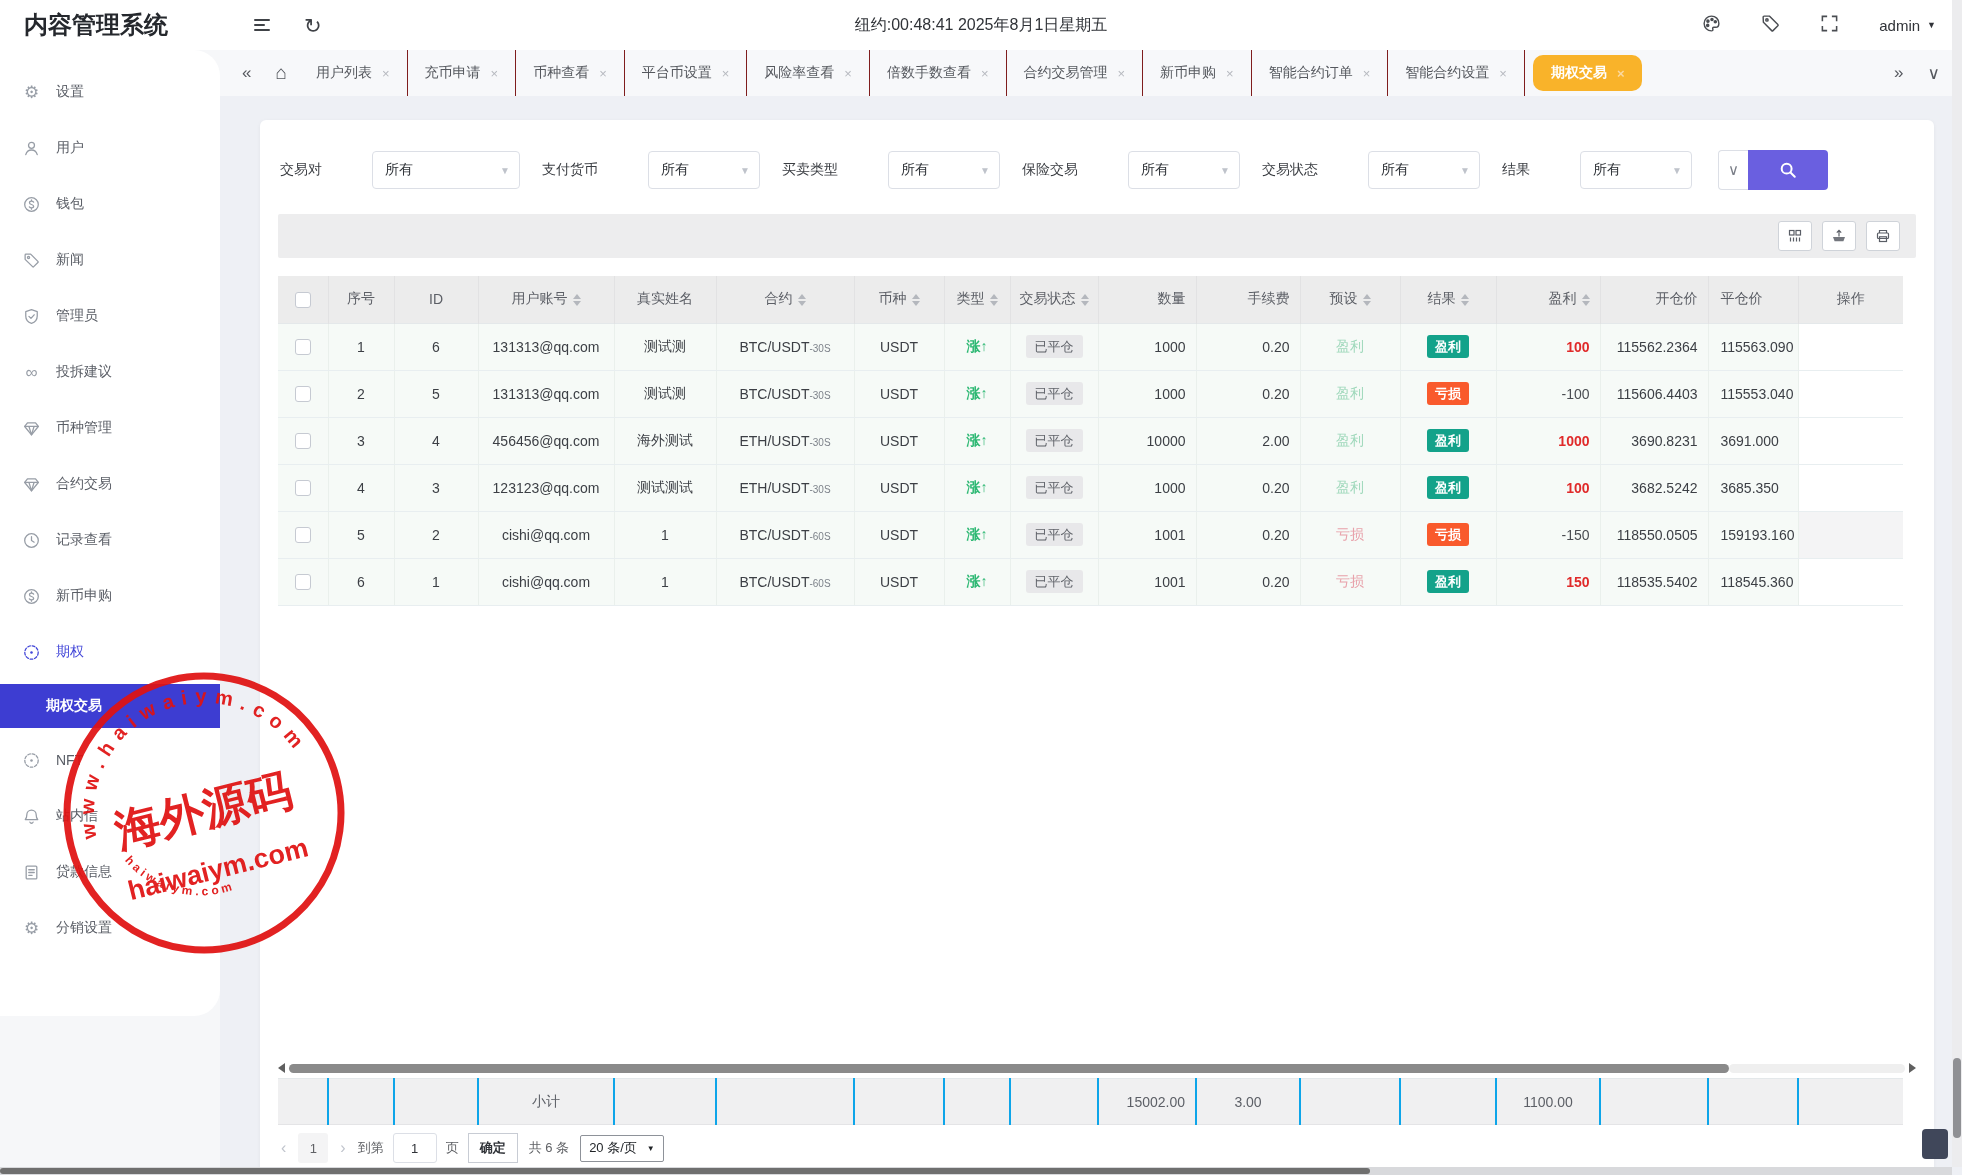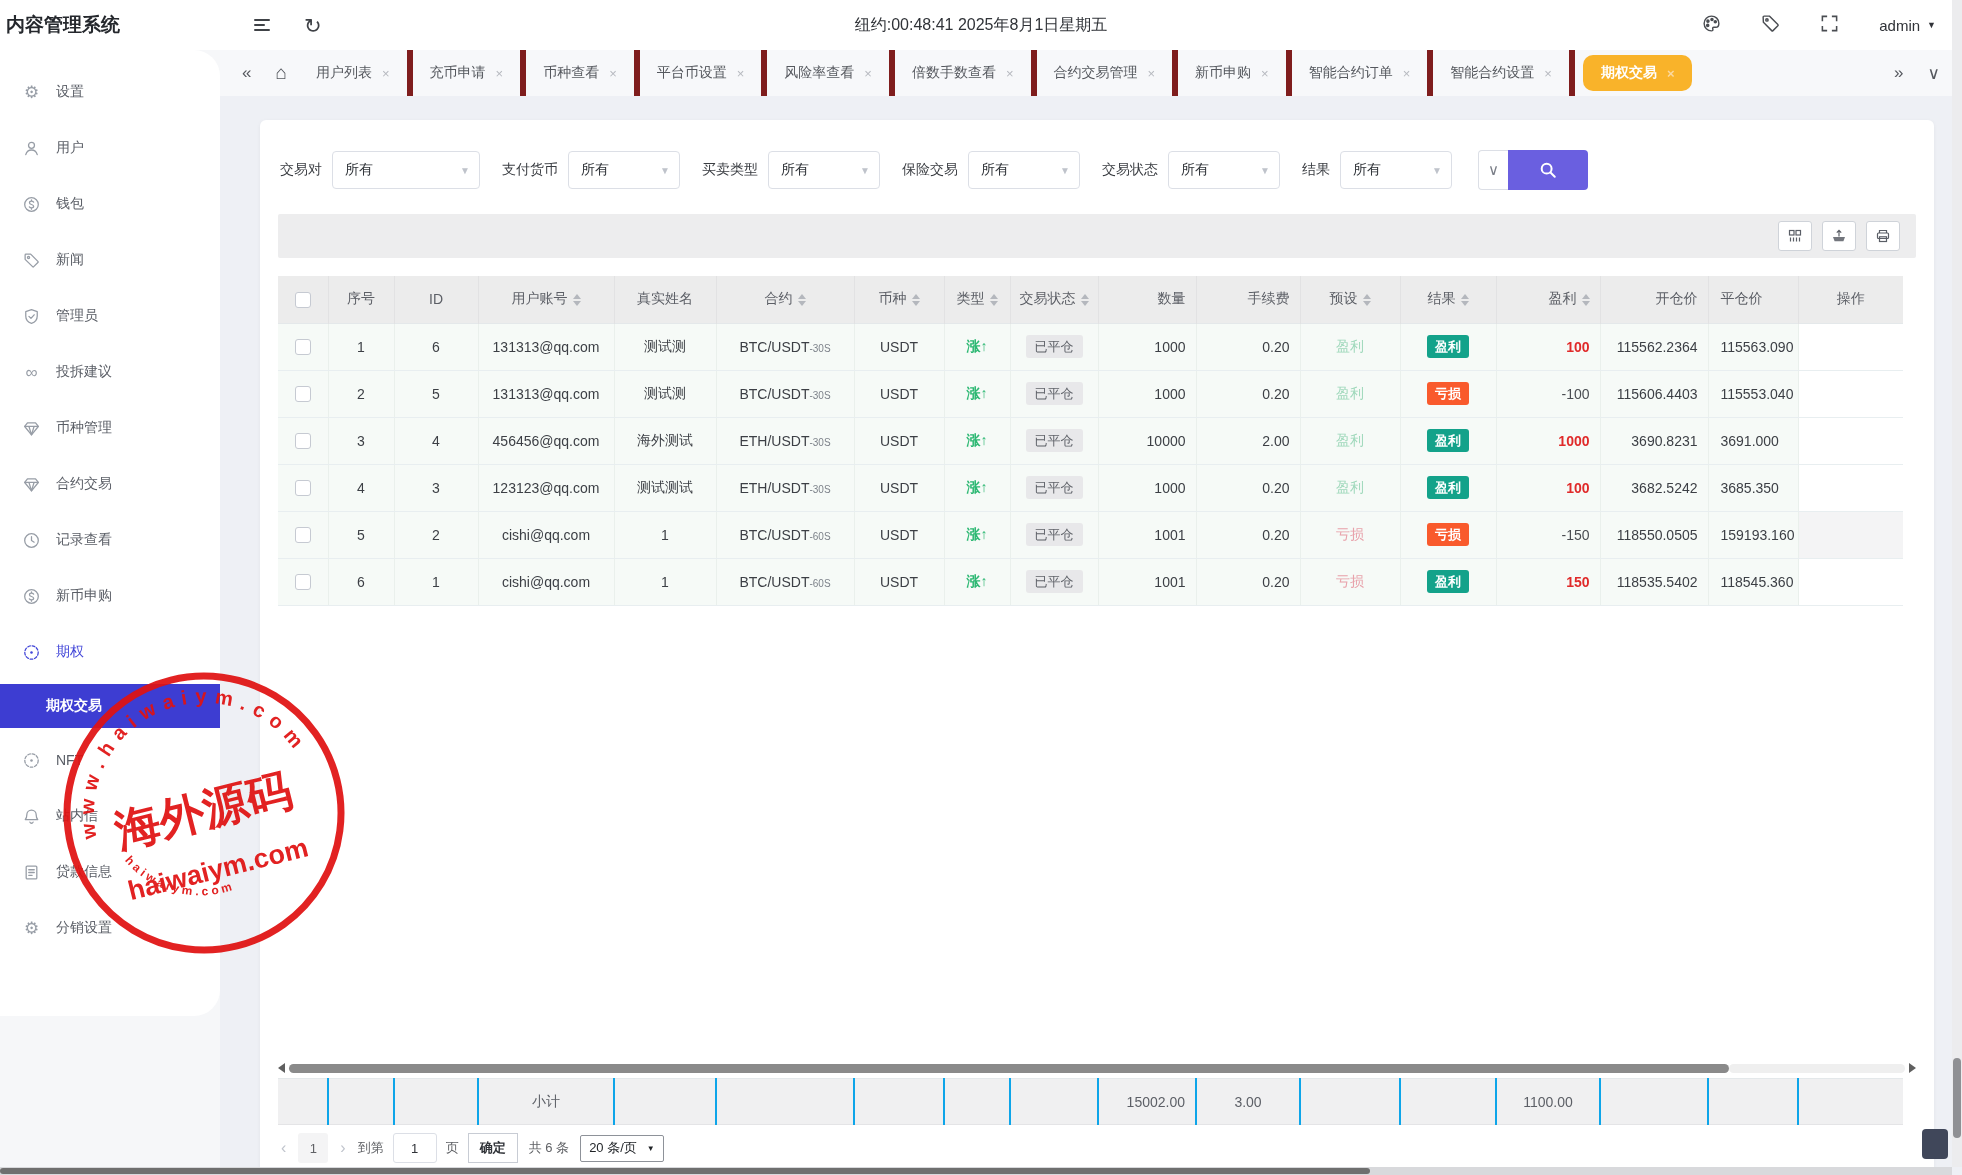--- a/index.html
+++ b/index.html
@@ -1,21 +1,21 @@
 <!DOCTYPE html>
 <html><head>
 <meta charset="utf-8">
 <style>
   *{margin:0;padding:0;box-sizing:border-box;}
   html,body{width:1962px;height:1175px;overflow:hidden;}
   body{font-family:"Liberation Sans","DejaVu Sans",sans-serif;background:#eef0f5;color:#3c3f45;font-size:14px;position:relative;}
 
   
   .topbar{position:absolute;left:0;top:0;right:0;height:50px;background:#fff;display:flex;align-items:center;z-index:20;}
-  .brand{width:220px;padding-left:6px;font-size:19px;font-weight:bold;color:#25282d;}
+  .brand{width:220px;padding-left:24px;font-size:24px;font-weight:bold;color:#25282d;}
   .tb-icon{color:#3f4247;margin-left:34px;cursor:pointer;display:flex;align-items:center;}
   .fold-icon i{display:block;height:2px;background:#3f4247;margin:3px 0;border-radius:1px;}
   .fold-icon i:nth-child(1){width:16px;}
   .fold-icon i:nth-child(2){width:11px;}
   .fold-icon i:nth-child(3){width:16px;}
   .refresh-glyph{font-size:21px;line-height:1;}
   .datetime{position:absolute;left:50%;transform:translateX(-50%);font-size:16px;color:#303338;}
   .tb-right{margin-left:auto;display:flex;align-items:center;gap:40px;padding-right:26px;color:#4a4d52;}
   .tb-right svg{width:19px;height:19px;}
   .admin-box{display:flex;align-items:center;gap:7px;font-size:15px;color:#303338;cursor:pointer;}
@@ -30,33 +30,33 @@
   .menu-item .icn-txt{font-size:17px;line-height:1;}
   .menu-item.active{color:#4145d8;}
   .menu-item.active .micon{color:#4145d8;}
   .submenu-item{height:44px;background:#3d3dd2;color:#fff;font-weight:bold;display:flex;align-items:center;padding-left:46px;font-size:14px;cursor:pointer;margin:4px 0;}
 
   
   .tabstrip{position:absolute;left:220px;top:50px;right:0;height:46px;background:#f7f8fa;display:flex;align-items:center;padding:0 10px;z-index:5;}
   .ts-btn{padding:0 12px;color:#55585e;font-size:17px;cursor:pointer;height:46px;display:flex;align-items:center;}
   .home-glyph{font-size:19px;}
   .tabs-wrap{display:flex;align-items:center;height:46px;overflow:hidden;flex:1;}
-  .tab{display:flex;align-items:center;gap:10px;padding:0 17px;height:46px;font-size:14px;color:#55585e;border-right:6px solid #7f1d1d;cursor:pointer;white-space:nowrap;}
+  .tab{display:flex;align-items:center;gap:10px;padding:0 17px;height:46px;font-size:14px;color:#55585e;border-right:1px solid #7f1d1d;cursor:pointer;white-space:nowrap;}
   .tab .close-x{color:#b6b9bf;font-size:13px;}
   .tab.active{background:#f9b32a;color:#fff;height:36px;border-radius:10px;border:none;margin:0 8px;padding:0 18px;font-weight:bold;}
   .tab.active .close-x{color:#fbd9a0;}
   .ts-right{display:flex;align-items:center;}
 
   
   .content{position:absolute;left:220px;top:96px;right:0;bottom:0;background:#eef0f5;}
   .card{position:absolute;left:40px;top:24px;right:28px;bottom:0;background:#fff;border-radius:6px 6px 0 0;box-shadow:0 1px 4px rgba(0,0,0,.05);display:flex;flex-direction:column;overflow:hidden;}
 
   
   .filters{display:flex;align-items:center;padding:30px 20px 24px;}
-  .fgroup{display:flex;align-items:center;margin-right:22px;}
+  .fgroup{display:flex;align-items:center;margin-right:22px;gap:40px;}
   .flabel{font-size:14px;color:#3a3d42;margin-right:10px;white-space:nowrap;}
   .fselect{position:relative;height:38px;border:1px solid #dcdfe6;border-radius:4px;background:#fff;display:flex;align-items:center;padding:0 28px 0 12px;font-size:14px;color:#2f3338;width:112px;cursor:pointer;}
   .fgroup:first-child .fselect{width:148px;}
   .fselect .sel-caret{position:absolute;right:9px;top:50%;transform:translateY(-50%);color:#bfc3cb;font-size:10px;}
   .search-pair{display:flex;align-items:center;margin-left:4px;}
   .collapse-btn{width:30px;height:40px;border:1px solid #dcdfe6;border-right:none;border-radius:4px 0 0 4px;background:#fff;color:#7a7e87;display:flex;align-items:center;justify-content:center;font-size:15px;cursor:pointer;}
   .search-btn{width:80px;height:40px;background:#6a5fe0;border:none;border-radius:0 4px 4px 0;display:flex;align-items:center;justify-content:center;cursor:pointer;}
   .search-btn svg{width:18px;height:18px;}
 
   

